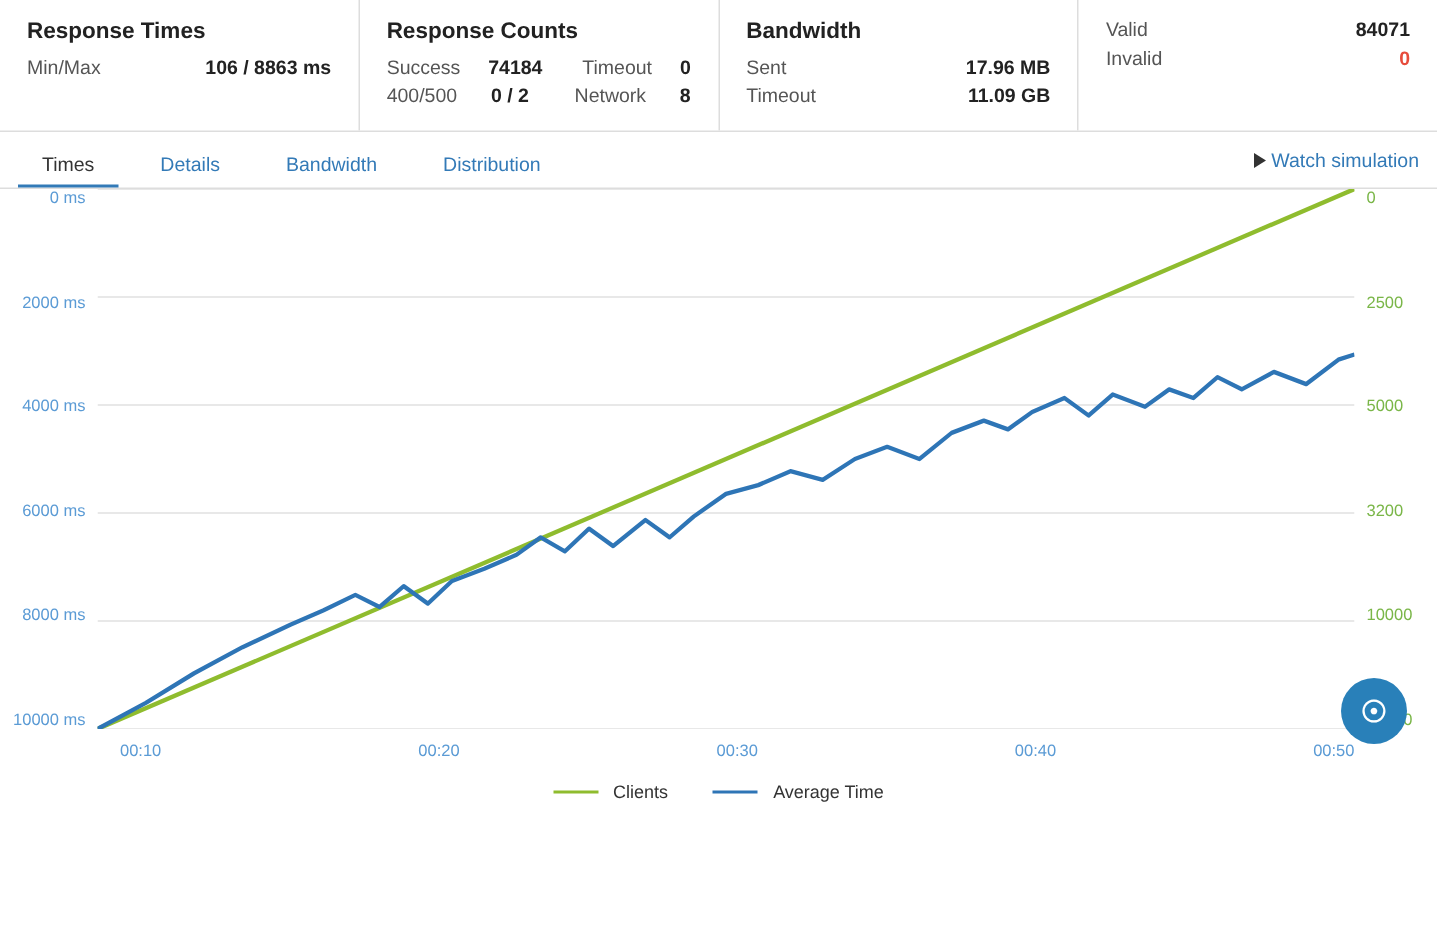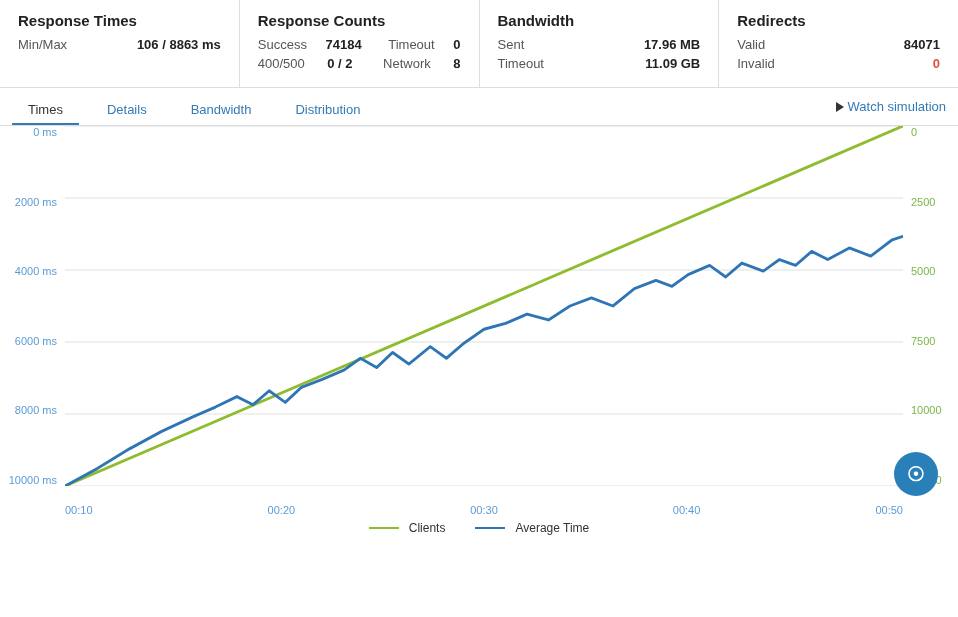--- a/index.html
+++ b/index.html
@@ -113,27 +113,27 @@
     .chart-svg-area {
       position: absolute;
       left: 65px;
       right: 55px;
       top: 0;
       bottom: 30px;
     }
 
     .x-axis {
       position: absolute;
-      left: 65px;
+      left: 80px;
       right: 55px;
       bottom: 0;
       height: 30px;
       display: flex;
       justify-content: space-between;
-      align-items: flex-end;
+      align-items: center;
     }
     .x-label {
       font-size: 11px;
       color: #5b9bd5;
       text-align: center;
     }
 
     .legend {
       display: flex;
       justify-content: center;
@@ -204,21 +204,20 @@
       <span class="stat-label">Sent</span>
       <span class="stat-value">17.96 MB</span>
     </div>
     <div class="stat-row">
       <span class="stat-label">Timeout</span>
       <span class="stat-value">11.09 GB</span>
     </div>
   </div>
 
   <div class="stat-card">
-    <h3>Redirects</h3>
     <div class="stat-row">
       <span class="stat-label">Valid</span>
       <span class="stat-value">84071</span>
     </div>
     <div class="stat-row">
       <span class="stat-label">Invalid</span>
       <span class="stat-value invalid">0</span>
     </div>
   </div>
 </div>
@@ -244,21 +243,21 @@
       <span class="axis-label">8000 ms</span>
       <span class="axis-label">6000 ms</span>
       <span class="axis-label">4000 ms</span>
       <span class="axis-label">2000 ms</span>
       <span class="axis-label">0 ms</span>
     </div>
 
     <div class="y-axis-right">
       <span class="axis-label-right">12500</span>
       <span class="axis-label-right">10000</span>
-      <span class="axis-label-right">7500</span>
+      <span class="axis-label-right">3200</span>
       <span class="axis-label-right">5000</span>
       <span class="axis-label-right">2500</span>
       <span class="axis-label-right">0</span>
     </div>
 
     <div class="chart-svg-area">
       <svg width="100%" height="100%" viewBox="0 0 780 310" preserveAspectRatio="none">
 
         <line x1="0" y1="0" x2="780" y2="0" stroke="#e0e0e0" stroke-width="1"></line>
         <line x1="0" y1="62" x2="780" y2="62" stroke="#e0e0e0" stroke-width="1"></line>

